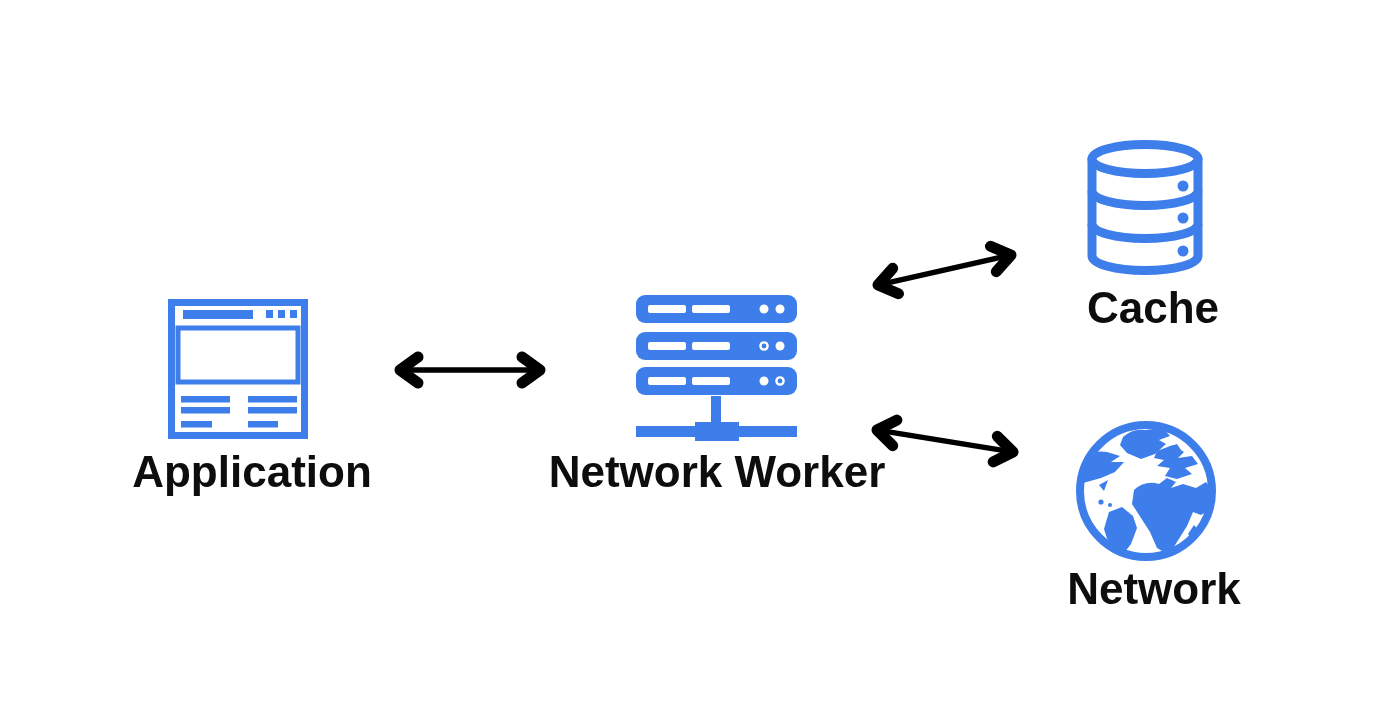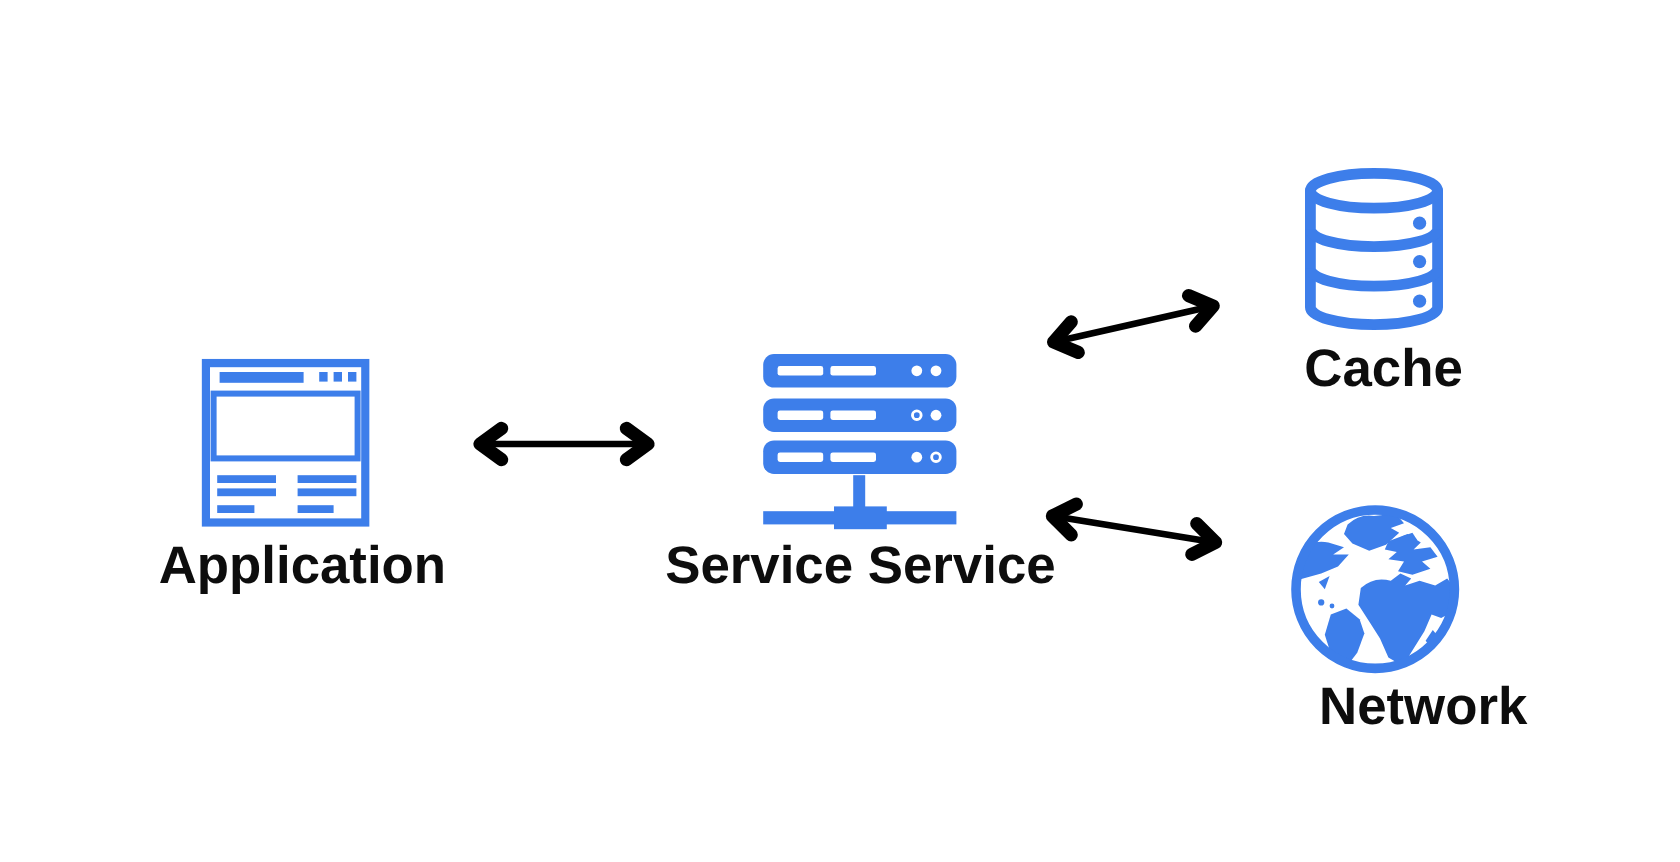--- a/index.html
+++ b/index.html
@@ -73,21 +73,21 @@
       <circle cx="146" cy="16" r="4.5" fill="#ffffff"></circle>
       <circle cx="130" cy="53" r="3.6" fill="none" stroke="#ffffff" stroke-width="2.4"></circle>
       <circle cx="146" cy="53" r="4.5" fill="#ffffff"></circle>
       <circle cx="130" cy="88" r="4.5" fill="#ffffff"></circle>
       <circle cx="146" cy="88" r="3.6" fill="none" stroke="#ffffff" stroke-width="2.4"></circle>
 
       <rect x="77" y="103" width="10" height="32" fill="#3D7EEA"></rect>
       <rect x="2" y="133" width="161" height="11" fill="#3D7EEA"></rect>
       <rect x="61" y="129" width="44" height="19" fill="#3D7EEA"></rect>
     </svg>
-    <div class="node-label" style="left:717px;top:450px;">Service Service</div>
+    <div class="node-label" style="left:717px;top:450px;">Network Worker</div>
   </div>
 
   <div class="node">
     <svg class="icon" style="left:1085px;top:140px;" width="120" height="136" viewBox="0 0 120 136">
       <path d="M7 19 v97 a53 14.5 0 0 0 106 0 v-97" fill="#ffffff" stroke="#3D7EEA" stroke-width="9" stroke-linecap="round"></path>
       <path d="M7 51 a53 14.5 0 0 0 106 0" fill="none" stroke="#3D7EEA" stroke-width="9"></path>
       <path d="M7 84 a53 14.5 0 0 0 106 0" fill="none" stroke="#3D7EEA" stroke-width="9"></path>
       <ellipse cx="60" cy="19" rx="53" ry="14.5" fill="#ffffff" stroke="#3D7EEA" stroke-width="9"></ellipse>
       <circle cx="98" cy="46" r="5.5" fill="#3D7EEA"></circle>
       <circle cx="98" cy="78" r="5.5" fill="#3D7EEA"></circle>
@@ -119,21 +119,21 @@
 
         <path d="M117 118 l6 -9 l5 6 l-6 9 Z"></path>
 
         <path d="M38 96 L51 91 L62 100 L66 112 L60 128 L50 141 L39 132 L33 113 Z"></path>
 
         <circle cx="30" cy="86" r="2.6"></circle>
         <circle cx="39" cy="89" r="2"></circle>
       </g>
       <circle cx="75" cy="75" r="66" fill="none" stroke="#3D7EEA" stroke-width="8"></circle>
     </svg>
-    <div class="node-label" style="left:1186px;top:567px;">Network</div>
+    <div class="node-label" style="left:1154px;top:567px;">Network</div>
   </div>
 
   <svg id="arrow-layer" viewBox="0 0 1400 718">
 
     <g stroke="#000000" fill="none" stroke-linecap="round" stroke-linejoin="round">
       <path d="M404 370 H536" stroke-width="5.5"></path>
       <path d="M418 357 L400 370 L418 383" stroke-width="11"></path>
       <path d="M522 357 L540 370 L522 383" stroke-width="11"></path>
     </g>
 

